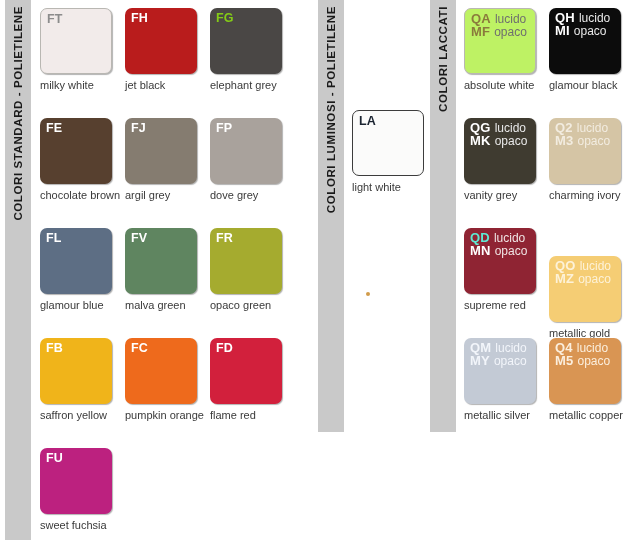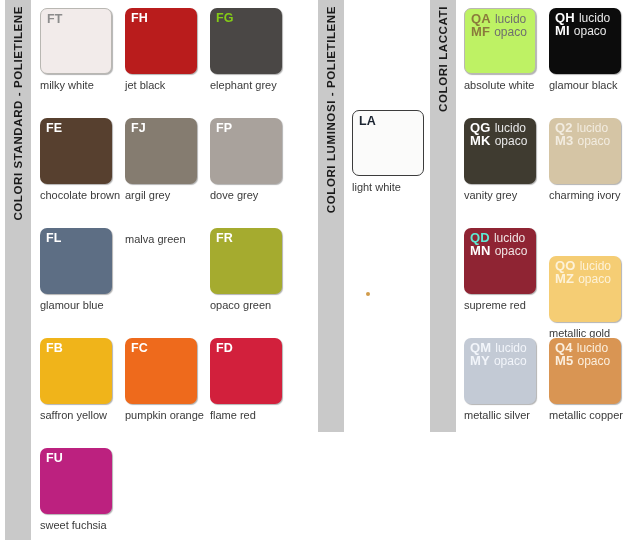--- a/index.html
+++ b/index.html
@@ -153,20 +153,23 @@
         </div>
         <div class="chip-name">dove grey</div>
       </div>
       <div class="swatch-cell" style="left: 0px; top: 228px;">
         <div class="chip" style="background: rgb(93, 110, 132);">
           <span class="code" style="color: rgb(255, 255, 255);">FL</span>
         </div>
         <div class="chip-name">glamour blue</div>
       </div>
       <div class="swatch-cell" style="left: 85px; top: 228px;">
+        <div class="chip" style="background: rgb(95, 133, 96);">
+          <span class="code" style="color: rgb(255, 255, 255);">FV</span>
+        </div>
         <div class="chip-name">malva green</div>
       </div>
       <div class="swatch-cell" style="left: 170px; top: 228px;">
         <div class="chip" style="background: rgb(165, 171, 47);">
           <span class="code" style="color: rgb(255, 255, 255);">FR</span>
         </div>
         <div class="chip-name">opaco green</div>
       </div>
       <div class="swatch-cell" style="left: 0px; top: 338px;">
         <div class="chip" style="background: rgb(240, 180, 26);">

